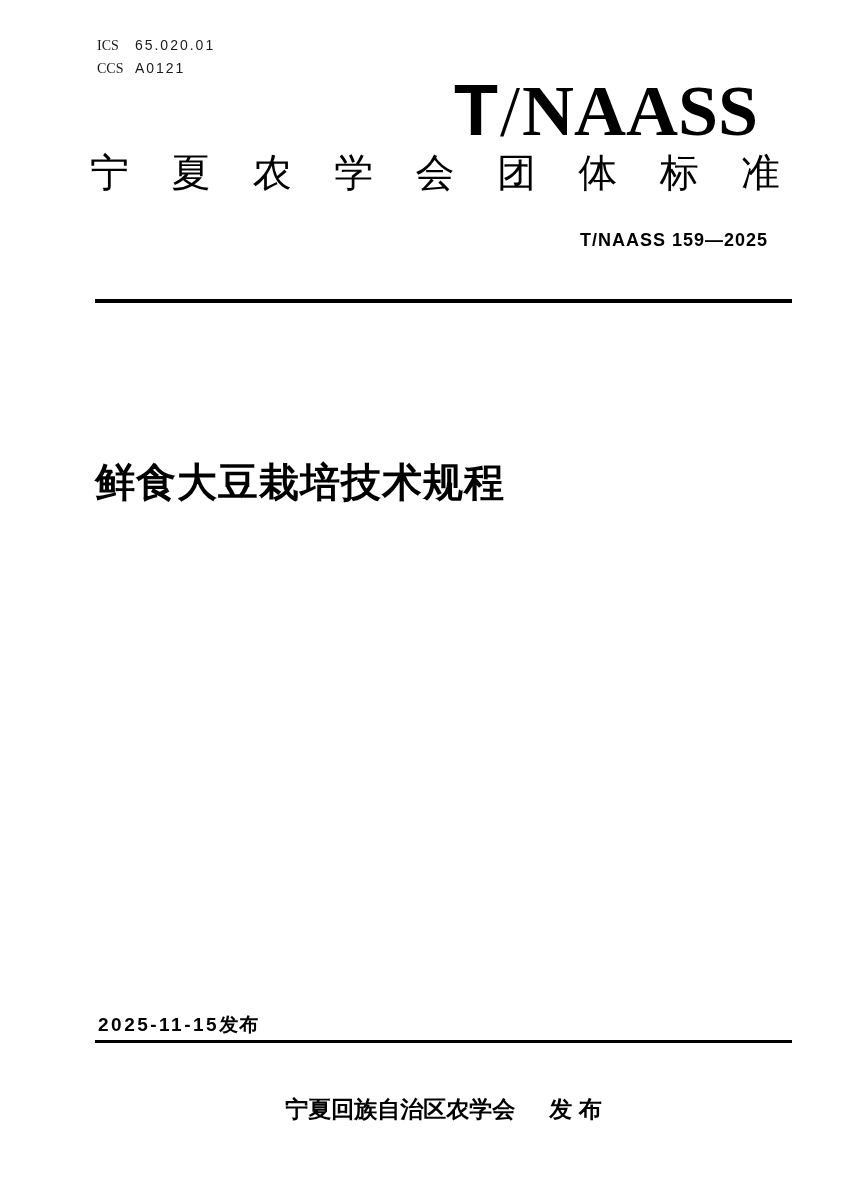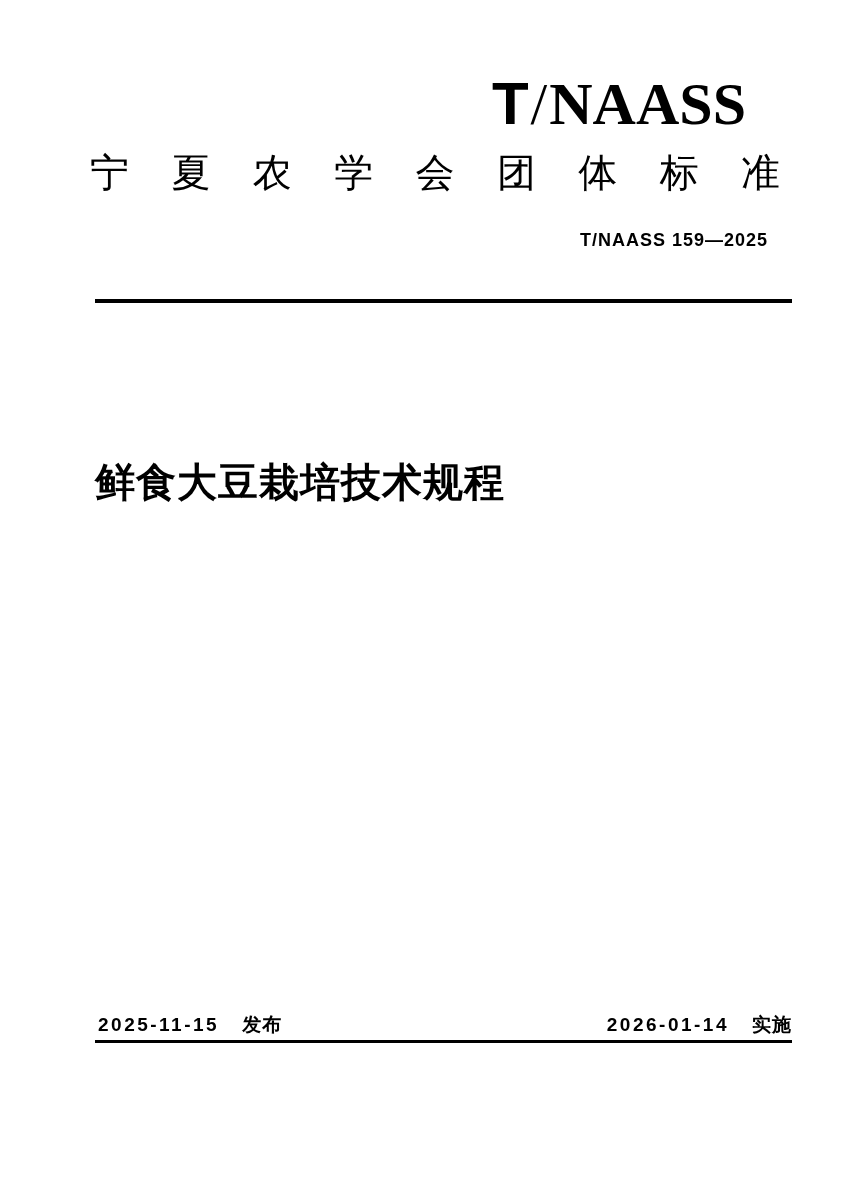--- a/index.html
+++ b/index.html
@@ -34,22 +34,22 @@
   }
   .ics-value {
     font-family: "Liberation Sans", sans-serif;
     letter-spacing: 2px;
   }
 
   
   .logo {
     position: absolute;
     top: 74px;
-    right: 104px;
-    font-size: 60px;
+    right: 92px;
+    font-size: 72px;
     line-height: 1;
     font-weight: bold;
     white-space: nowrap;
     font-family: "Liberation Serif", serif;
   }
   .logo-prefix {
     font-family: "Liberation Sans", sans-serif;
     font-weight: bold;
   }
   .logo-sep {
@@ -130,21 +130,21 @@
     right: 58px;
     top: 1012px;
     display: flex;
     justify-content: space-between;
     align-items: baseline;
     font-size: 19px;
     font-weight: bold;
     white-space: nowrap;
   }
   .date-value { letter-spacing: 2.5px; }
-  .date-label { margin-left: 23px; letter-spacing: 1px; }
+  .date-label { margin-left: 0; letter-spacing: 1px; }
 
   
   .publisher-row {
     position: absolute;
     left: 95px;
     right: 58px;
     top: 1094px;
     display: flex;
     justify-content: center;
     align-items: baseline;
@@ -152,39 +152,50 @@
     font-size: 23px;
     font-weight: bold;
     white-space: nowrap;
   }
 </style>
 </head>
 <body>
 
 <div class="page">
 
+  <div class="ics-block">
+    <div class="ics-row">
+      <span class="ics-label">ICS</span>
+      <span class="ics-value">65.020.01</span>
+    </div>
+    <div class="ics-row">
+      <span class="ics-label">CCS</span>
+      <span class="ics-value">A0121</span>
+    </div>
+  </div>
 
   <div class="logo">
     <span class="logo-prefix">T</span><span class="logo-sep">/</span><span class="logo-body">NAASS</span>
   </div>
 
   <div class="org-title">宁夏农学会团体标准</div>
 
   <div class="std-number">T/NAASS 159—2025</div>
 
   <div class="rule-top"></div>
 
   <div class="title-cn">鲜食大豆栽培技术规程</div>
 
 
   <div class="dates-row">
     <div class="date-item">
       <span class="date-value">2025-11-15</span><span class="date-label">发布</span>
     </div>
-    <div class="date-item">
-      <span class="date-value">2026-01-14</span><span class="date-label">实施</span>
-    </div>
   </div>
 
   <div class="rule-bottom"></div>
 
+  <div class="publisher-row">
+    <span class="publisher-name">宁夏回族自治区农学会</span>
+    <span class="issue-label">发 布</span>
+  </div>
 
 </div>
 
 </body></html>

